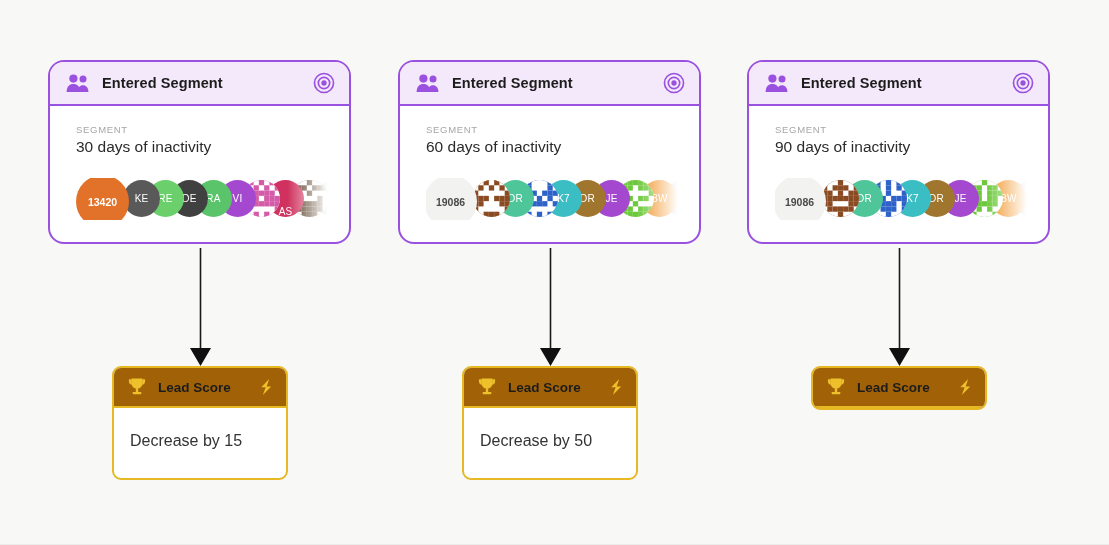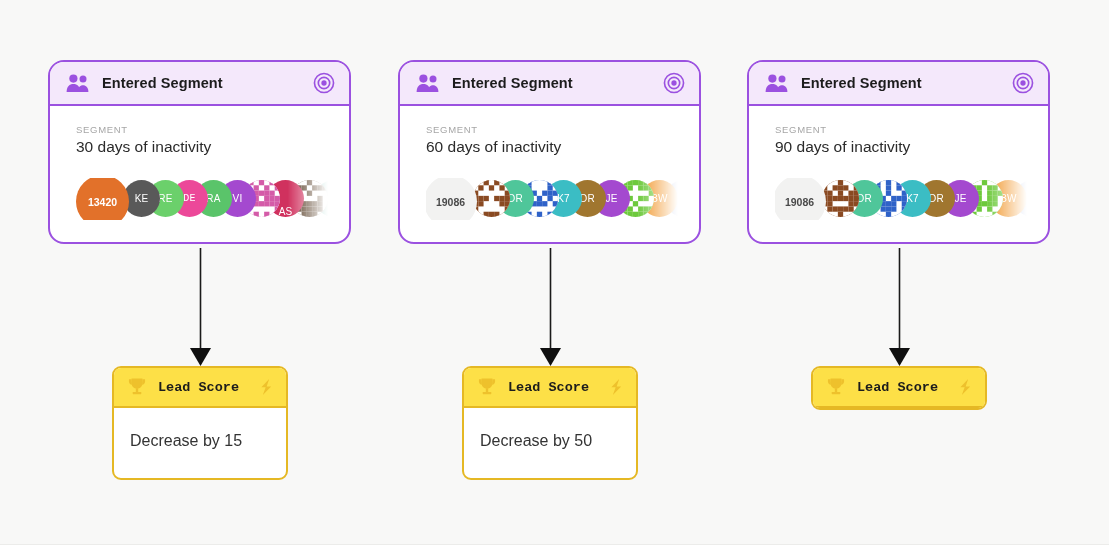--- a/index.html
+++ b/index.html
@@ -167,26 +167,25 @@
     width: 176px;
     border: 2px solid #e5b824;
     border-radius: 9px;
     background: #ffffff;
     box-sizing: border-box;
     overflow: hidden;
   }
   .act-header {
     display: flex;
     align-items: center;
-    background: #fde047;
+    background: #a16207;
     border-bottom: 2px solid #e5b824;
     height: 40px;
     padding: 0 10px 0 12px;
     box-sizing: border-box;
-    font-family: Liberation Mono, monospace;
   }
   .trophy-icon {
     flex: 0 0 auto;
     width: 22px;
     height: 22px;
     margin-right: 10px;
     display: block;
   }
   .act-title {
     font-size: 13.5px;
@@ -235,21 +234,21 @@
           <div class="seg-kicker">SEGMENT</div>
           <div class="seg-value">30 days of inactivity</div>
           <div class="avatar-stack">
             <div class="count-bubble big">13420</div>
             <div class="avatar" style="left: 47px; z-index: 28; background: rgb(89, 89, 89);">
               <span class="ini">KE</span>
             </div>
             <div class="avatar" style="left: 71px; z-index: 27; background: rgb(107, 208, 107);">
               <span class="ini">RE</span>
             </div>
-            <div class="avatar" style="left: 95px; z-index: 26; background: #ec4899; font-family: Liberation Mono, monospace;">
+            <div class="avatar" style="left: 95px; z-index: 26; background: #404040;">
               <span class="ini">DE</span>
             </div>
             <div class="avatar" style="left: 119px; z-index: 25; background: rgb(90, 196, 106);">
               <span class="ini">RA</span>
             </div>
             <div class="avatar" style="left: 143px; z-index: 24; background: rgb(164, 73, 207);">
               <span class="ini">VI</span>
             </div>
             <div class="avatar" style="left: 167px; z-index: 23; background: rgb(212, 91, 168);">
               <svg viewBox="0 0 100 100" preserveAspectRatio="none">

